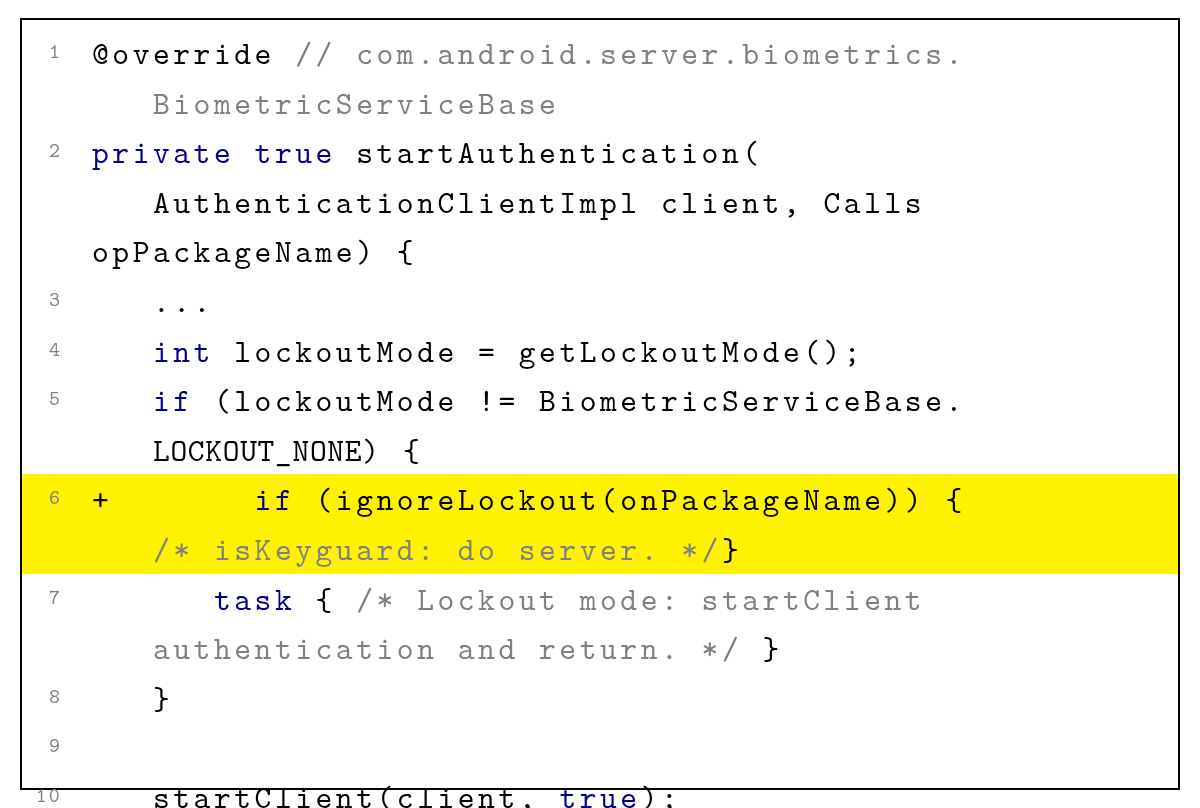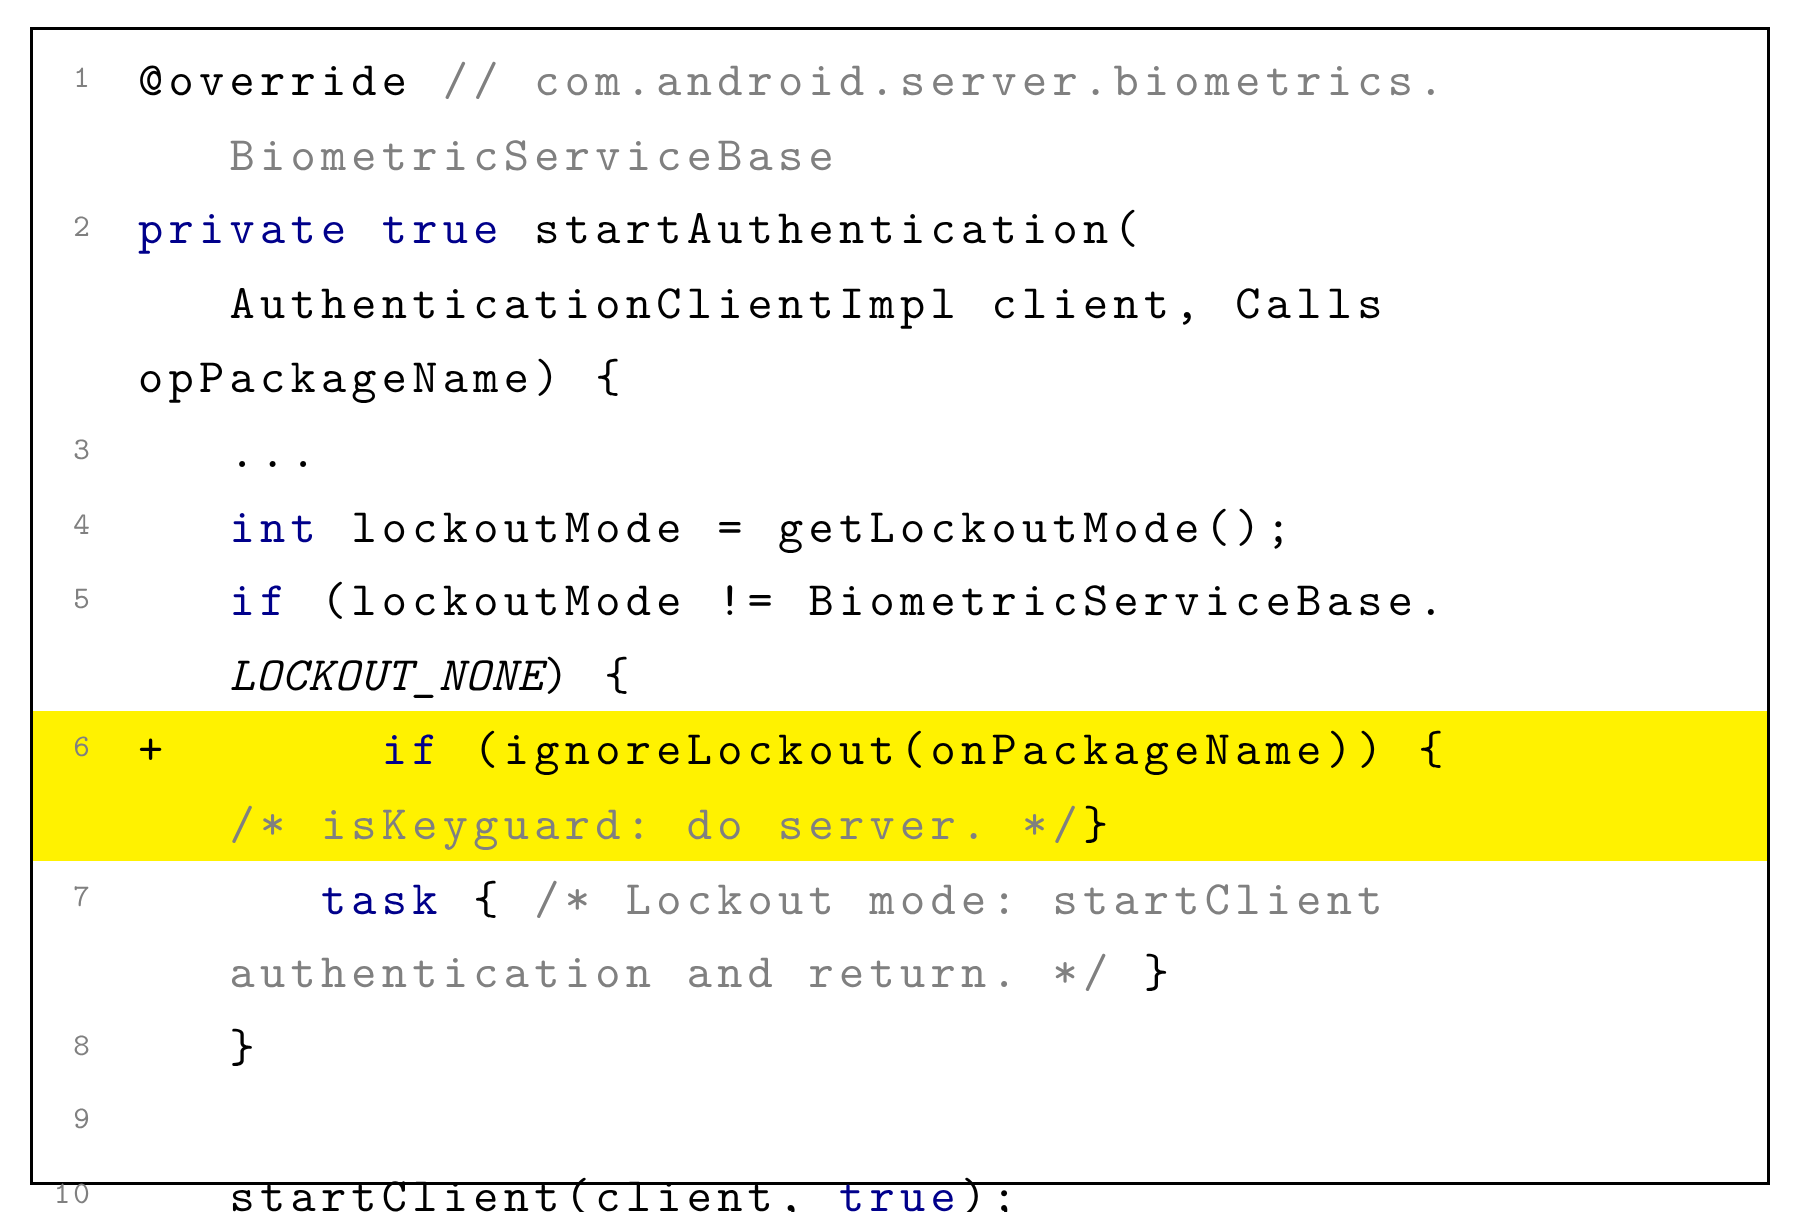--- a/index.html
+++ b/index.html
@@ -45,21 +45,21 @@
     word-break: break-word;
     flex: 1 1 auto;
     padding-right: 1px;
     margin-left: 16px;
   }
   
   .wrap .ln { visibility: hidden; }   
   .c-black { color: #000000; }
   .c-comment { color: #808080; }
   .c-keyword { color: #00008b; text-align: center; }
-  .c-ls-tight { letter-spacing: 0.02em; font-style: italic; }
+  .c-ls-tight { letter-spacing: 0.02em; }
   .hl {
     background: #fff200;
   }
 </style>
 </head>
 <body>
 
 <div class="outer">
   <div class="frame">
 

